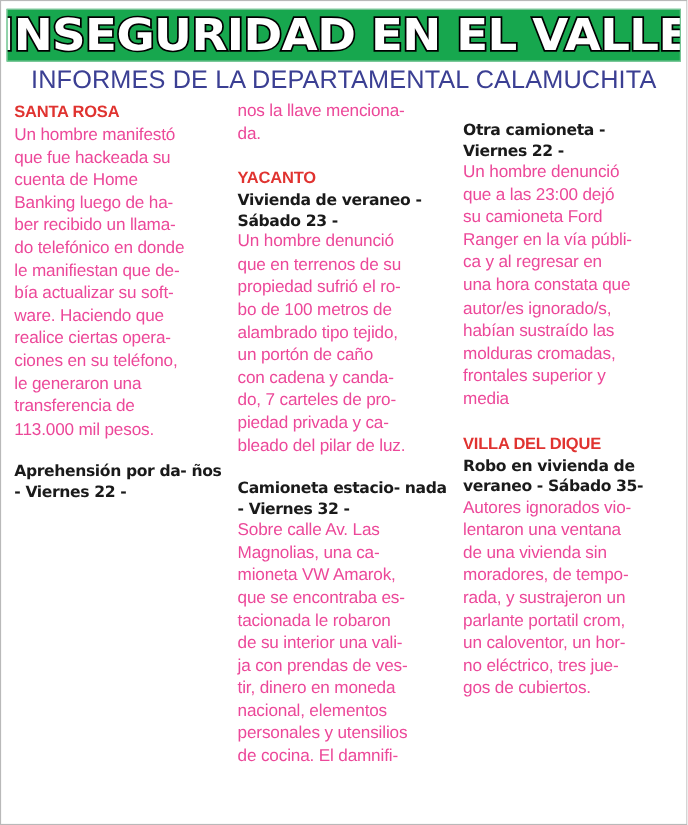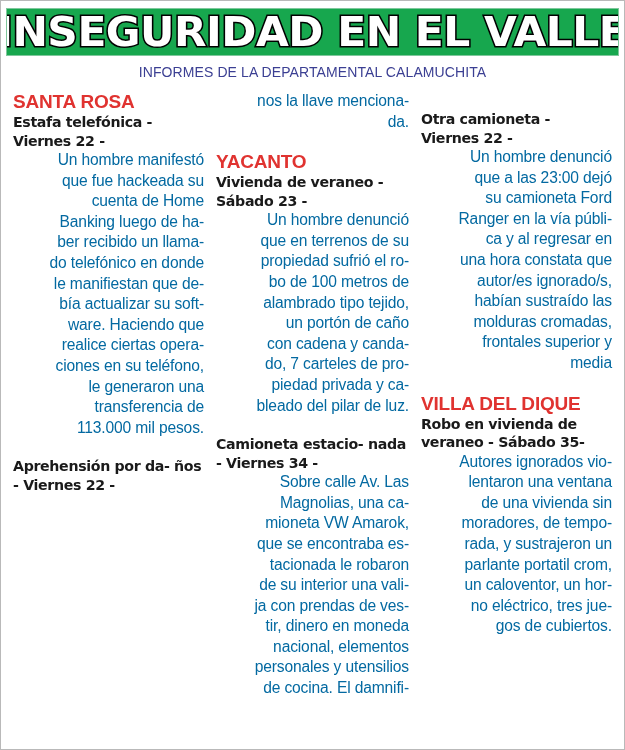--- a/index.html
+++ b/index.html
@@ -42,21 +42,21 @@
     transform: scaleX(1.06);
     -webkit-text-stroke: 3px #000000;
     paint-order: stroke fill;
     text-shadow: 0 0 0 #000;
   }
 
   .subtitle {
     margin-top: 6px;
     text-align: center;
     font-family: "Liberation Sans", sans-serif;
-    font-size: 14px;
+    font-size: 23px;
     line-height: 21px;
     color: #3b3f93;
     letter-spacing: 0.1px;
     white-space: nowrap;
   }
 
   
   .columns {
     position: absolute;
     top: 90px;
@@ -72,63 +72,60 @@
     padding: 0 6px;
     overflow: hidden;
   }
   .col-1 { padding-left: 8px; }
   .col-3 { padding-right: 8px; }
 
   
   .town {
     font-family: "Liberation Sans", sans-serif;
     font-weight: bold;
-    font-size: 19px;
+    font-size: 15px;
     line-height: 22px;
     color: #e03330;
     letter-spacing: -0.2px;
     white-space: nowrap;
   }
   .sub-head {
     font-family: "DejaVu Sans", sans-serif;
     font-weight: bold;
     font-size: 14.2px;
     line-height: 18.5px;
     color: #1a1a1a;
     letter-spacing: -0.35px;
   }
   .body-text {
     font-family: "Liberation Sans", sans-serif;
     font-size: 15.6px;
     line-height: 20.6px;
-    color: #0369a1;
+    color: #ec4899;
     letter-spacing: -0.15px;
     white-space: pre-line;
-    text-align: right;
   }
   .gap { height: 19px; }
 </style>
 </head>
 <body>
 
 <div id="page">
 
   <div class="masthead">
     <div class="masthead-title">INSEGURIDAD EN EL VALLE</div>
   </div>
 
   <div class="subtitle">INFORMES DE LA DEPARTAMENTAL CALAMUCHITA</div>
 
   <div class="columns">
 
     <div class="col col-1">
       <div>
         <div class="town">SANTA ROSA</div>
-        <div class="sub-head">Estafa telefónica
- - Viernes 22 -</div>
         <div class="body-text">Un hombre manifestó
 que fue hackeada su
 cuenta de Home
 Banking luego de ha-
 ber recibido un llama-
 do telefónico en donde
 le manifiestan que de-
 bía actualizar su soft-
 ware.  Haciendo que
 realice ciertas opera-
@@ -161,21 +158,21 @@
 alambrado tipo tejido,
 un portón de caño
 con cadena y canda-
 do, 7 carteles de pro-
 piedad privada y ca-
 bleado del pilar de luz.</div>
       </div>
       <div class="gap"></div>
       <div>
         <div class="sub-head">Camioneta estacio-
-nada - Viernes 34 -</div>
+nada - Viernes 32 -</div>
         <div class="body-text">Sobre calle Av. Las
 Magnolias,  una ca-
 mioneta VW Amarok,
 que se encontraba es-
 tacionada le robaron
 de su interior una vali-
 ja con prendas de ves-
 tir, dinero en moneda
 nacional, elementos
 personales y utensilios

